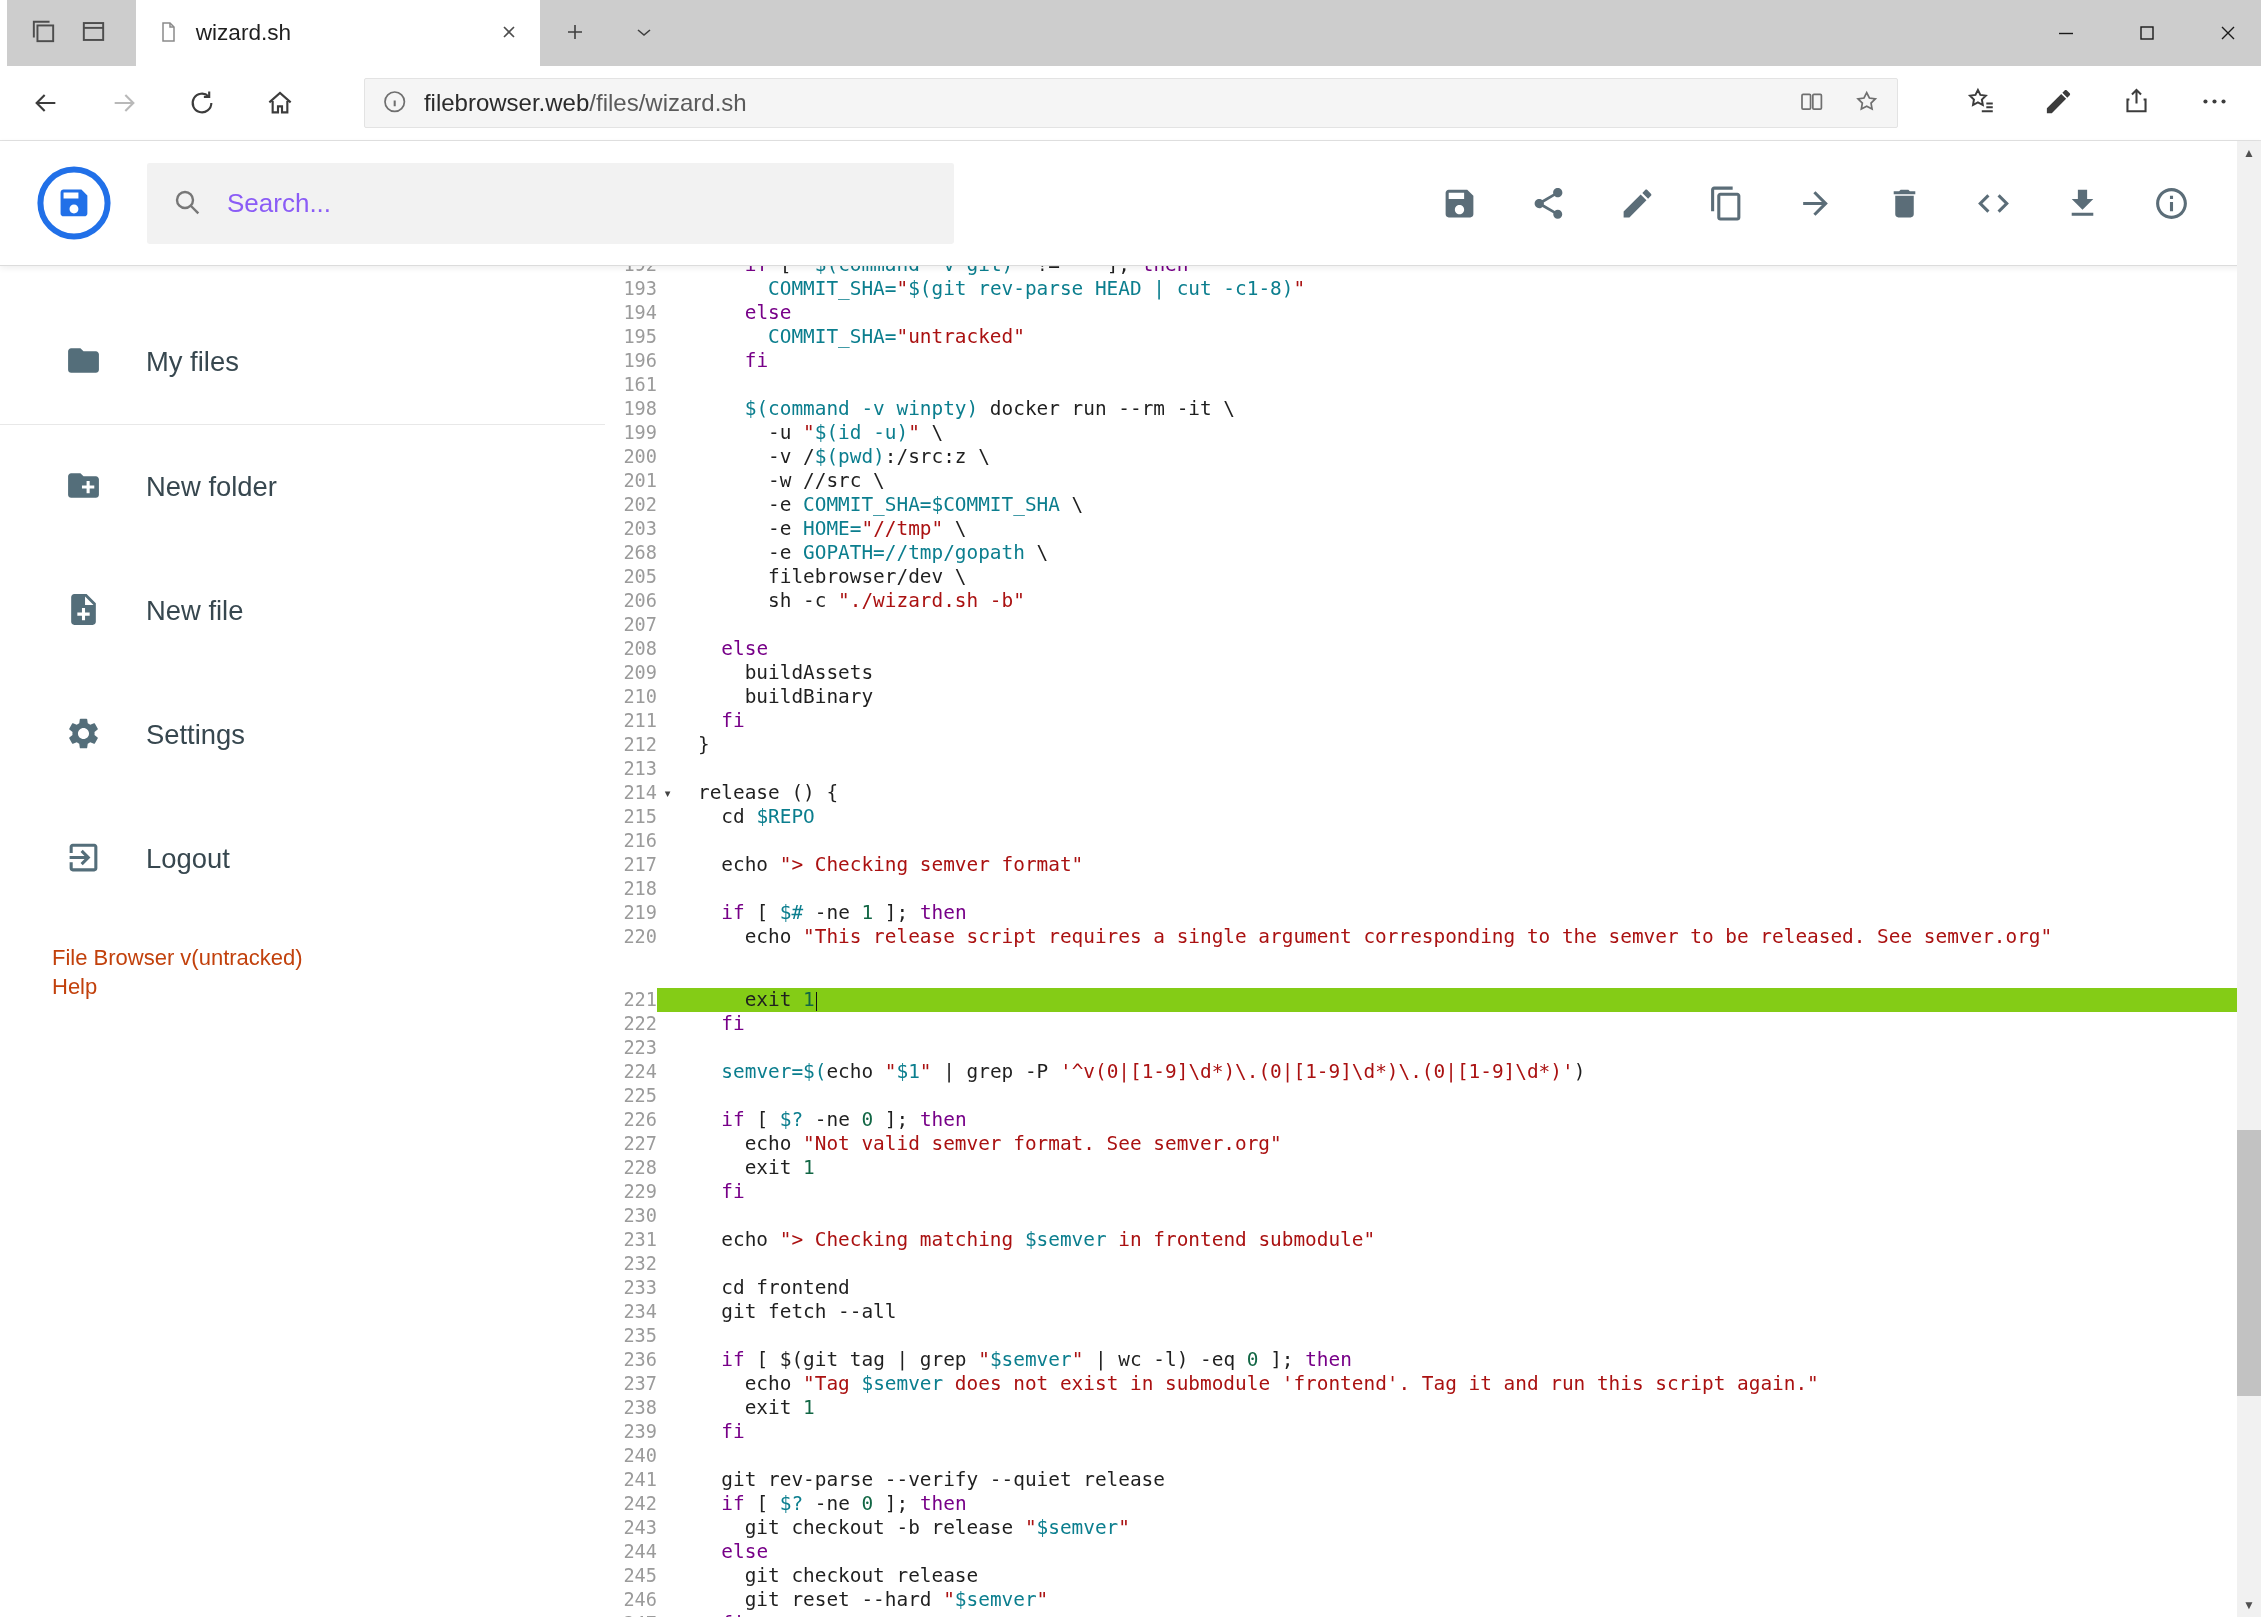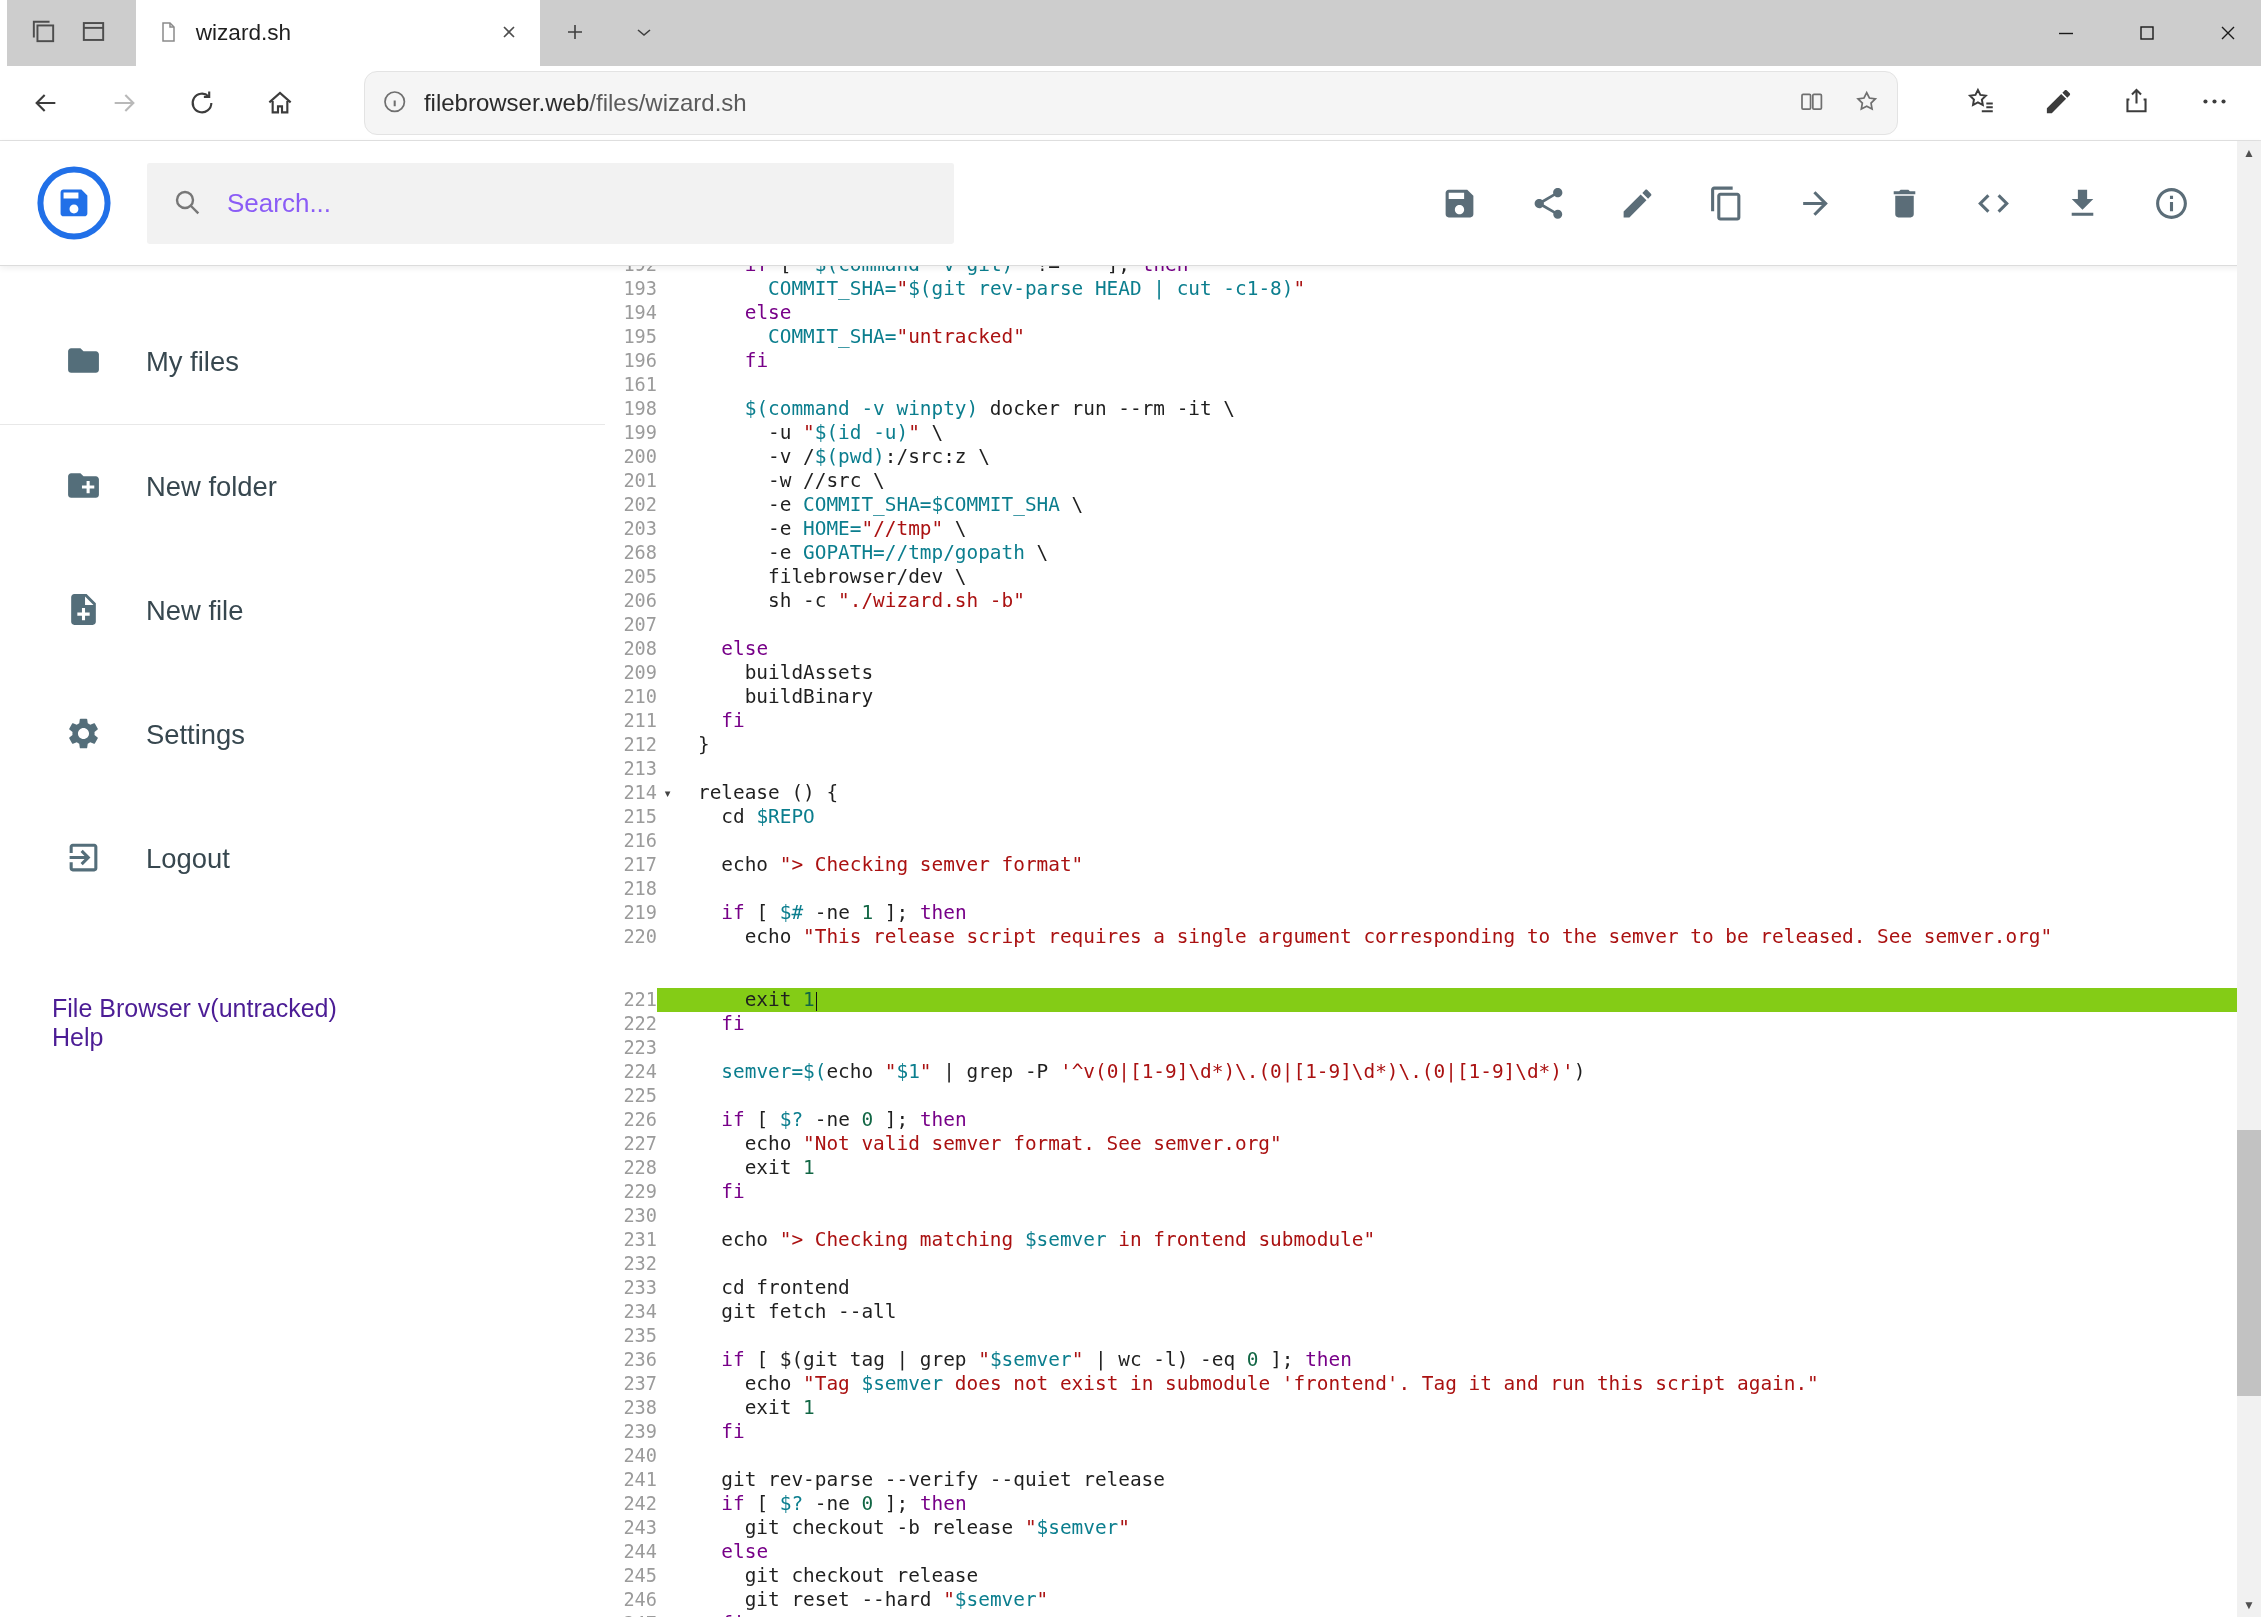--- a/index.html
+++ b/index.html
@@ -20,22 +20,22 @@
   .win-controls { margin-left: auto; display: flex; }
   .win-btn { width: 81px; display: flex; align-items: center; justify-content: center; color: #1a1a1a; }
   .win-btn svg { width: 24px; height: 24px; }
 
   
   .navbar { position: absolute; top: 66px; left: 0; width: 2261px; height: 75px; background: #fff;
     border-bottom: 0.8px solid #e2e2e2; display: flex; align-items: center; padding-left: 6.5px; }
   .nav-btn { width: 78px; height: 75px; display: flex; align-items: center; justify-content: center; color: #3c3c3c; }
   .nav-btn svg { width: 32px; height: 32px; }
   .nav-btn.disabled { color: #b9b9b9; }
-  .urlbox { margin-left: 45px; width: 1534px; height: 64px; background: #f5f5f5; border: 0.8px solid #e3e3e3;
-    border-radius: 13px; display: flex; align-items: center; padding: 0 16px; }
+  .urlbox { margin-left: 45px; width: 1534px; height: 50px; background: #f5f5f5; border: 0.8px solid #e3e3e3;
+    border-radius: 2px; display: flex; align-items: center; padding: 0 16px; }
   .urlbox svg { width: 27.4px; height: 27.4px; color: #6f6f6f; flex: none; }
   .url-text { margin-left: 16px; font-size: 24px; white-space: nowrap; overflow: hidden; }
   .url-host { color: #2b2b2b; }
   .url-path { color: #5a5a5a; }
   .url-right { margin-left: auto; display: flex; gap: 27.4px; color: #555; }
   .nav-right { margin-left: auto; display: flex; padding-right: 8px; }
   .nav-right .nav-btn svg { width: 31px; height: 31px; }
 
   
   .app-header { position: absolute; top: 141px; left: 0; width: 2261px; height: 125px; background: #fff;
@@ -51,21 +51,21 @@
   .act-btn svg { width: 37px; height: 37px; }
 
   
   .content { position: absolute; top: 266px; left: 0; width: 2261px; height: 1351px; display: flex; background: #fff; }
 
   .sidebar { width: 605px; flex: none; padding-top: 34px; position: relative; }
   .side-item { height: 124px; display: flex; align-items: center; padding-left: 65px; cursor: pointer; }
   .side-item svg { width: 37px; height: 37px; color: #546e7a; flex: none; }
   .side-label { margin-left: 44px; font-size: 27.4px; color: #37474f; }
   .side-divider { border-bottom: 0.8px solid #e8e8e8; margin: 0; }
-  .credits { position: absolute; top: 728px; left: 52px; font-size: 25px; color: #4c1d95; line-height: 29px; }
+  .credits { position: absolute; top: 677px; left: 52px; font-size: 22px; color: #c2410c; line-height: 29px; }
 
   
   .editor { flex: 1; overflow: hidden; position: relative;
     font-family: "DejaVu Sans Mono", monospace; font-size: 19.4px; }
   .code-lines { margin-top: -13px; }
   .cm-line { display: flex; height: 24px; line-height: 24px; }
   .cm-line.active { background: #84cc16; margin-top: 39px; }
   .gut { flex: none; width: 52px; text-align: right; color: #9b9b9b; font-size: 18.6px; background: #fff; }
   .fold { flex: none; width: 21px; text-align: center; color: #444; font-size: 14.5px; }
   .codeln { flex: 1; padding-left: 20px; white-space: pre; }

